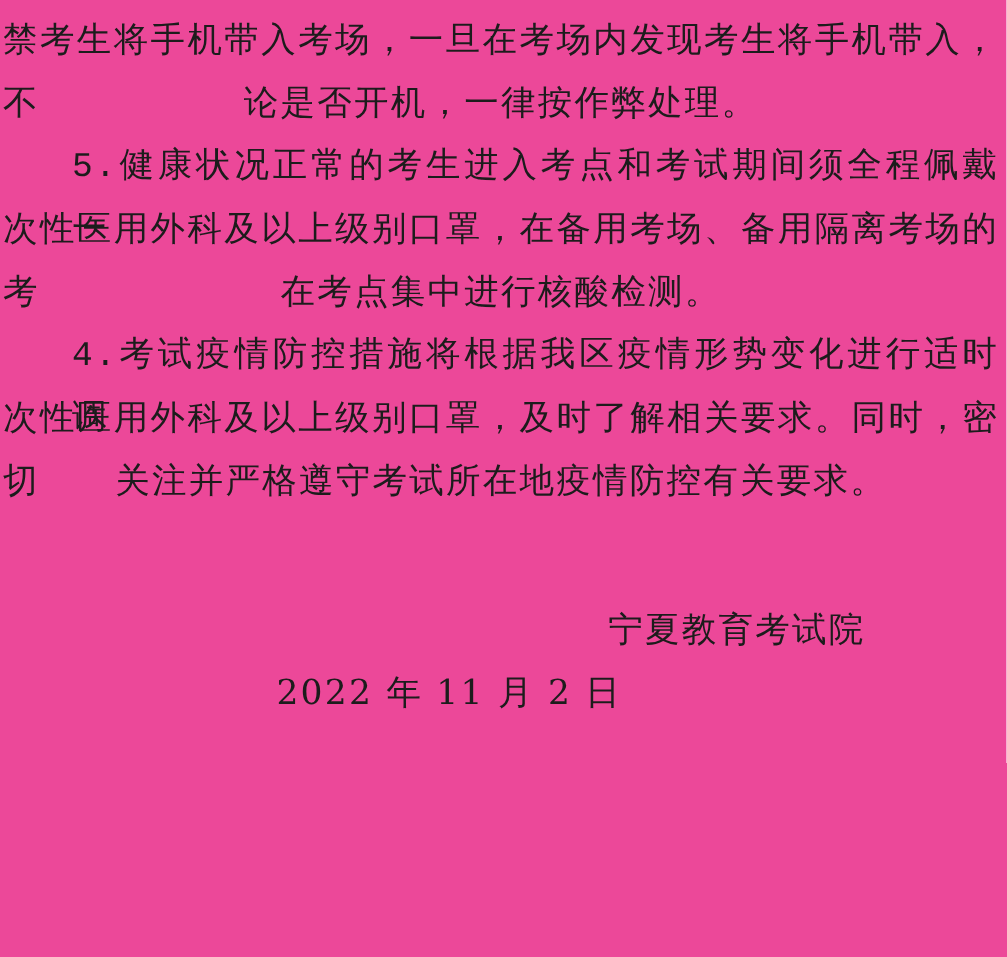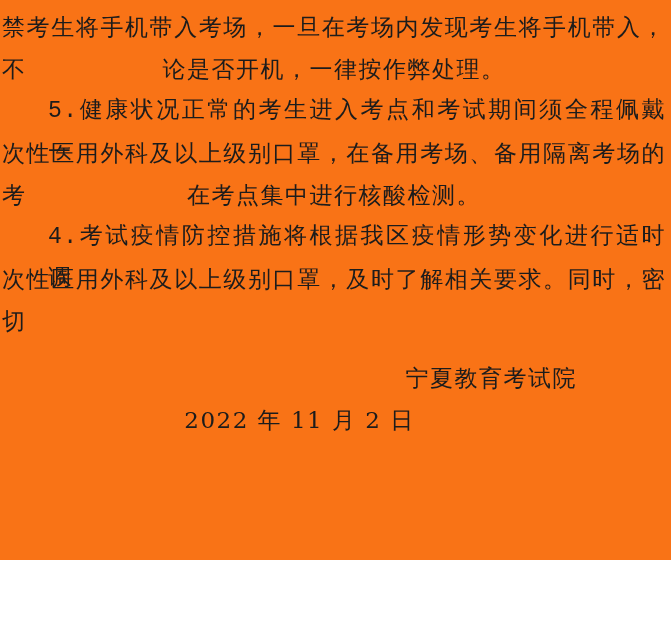--- a/index.html
+++ b/index.html
@@ -3,22 +3,22 @@
 <meta charset="utf-8">
 <style>
   html, body {
     margin: 0;
     padding: 0;
     background: #ffffff;
   }
   .page {
     position: relative;
     width: 671px;
-    height: 560px;
-    background: #f97316;
+    height: 638px;
+    background: #ec4899;
     overflow: hidden;
     box-sizing: border-box;
     padding: 6px 5px 0 2px;
     font-family: "DejaVu Serif", "Liberation Serif", serif;
     color: #1c1c1c;
   }
   .line {
     height: 42px;
     line-height: 42px;
     font-size: 23px;
@@ -49,15 +49,16 @@
 <body>
 
 <div class="page">
   <div class="line justify">禁考生将手机带入考场，一旦在考场内发现考生将手机带入，不</div>
   <div class="line">论是否开机，一律按作弊处理。</div>
   <div class="line justify indent">5.健康状况正常的考生进入考点和考试期间须全程佩戴一</div>
   <div class="line justify">次性医用外科及以上级别口罩，在备用考场、备用隔离考场的考</div>
   <div class="line">在考点集中进行核酸检测。</div>
   <div class="line justify indent">4.考试疫情防控措施将根据我区疫情形势变化进行适时调</div>
   <div class="line justify">次性医用外科及以上级别口罩，及时了解相关要求。同时，密切</div>
+  <div class="line">关注并严格遵守考试所在地疫情防控有关要求。</div>
   <div class="line sig-name">宁夏教育考试院</div>
   <div class="line sig-date">2022 年 11 月 2 日</div>
 </div>
 
 </body></html>

